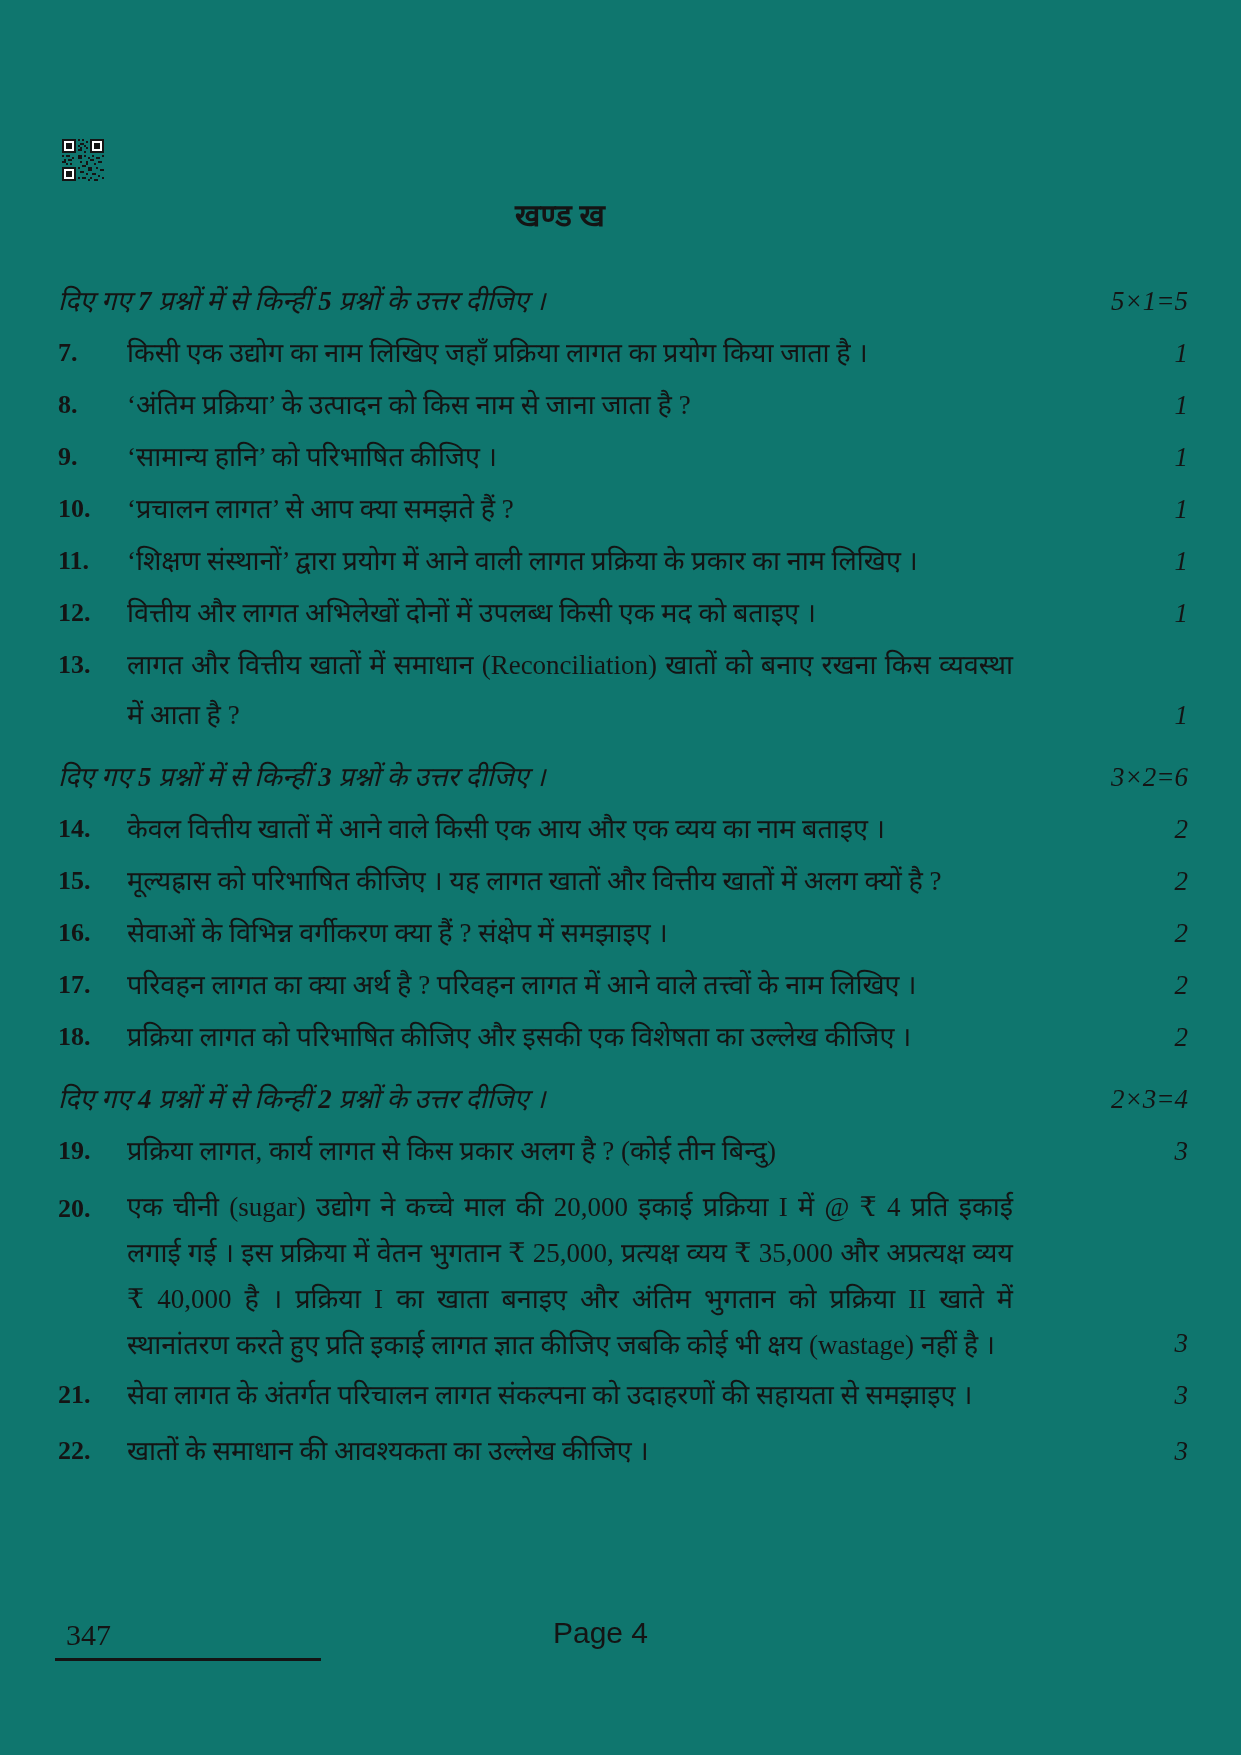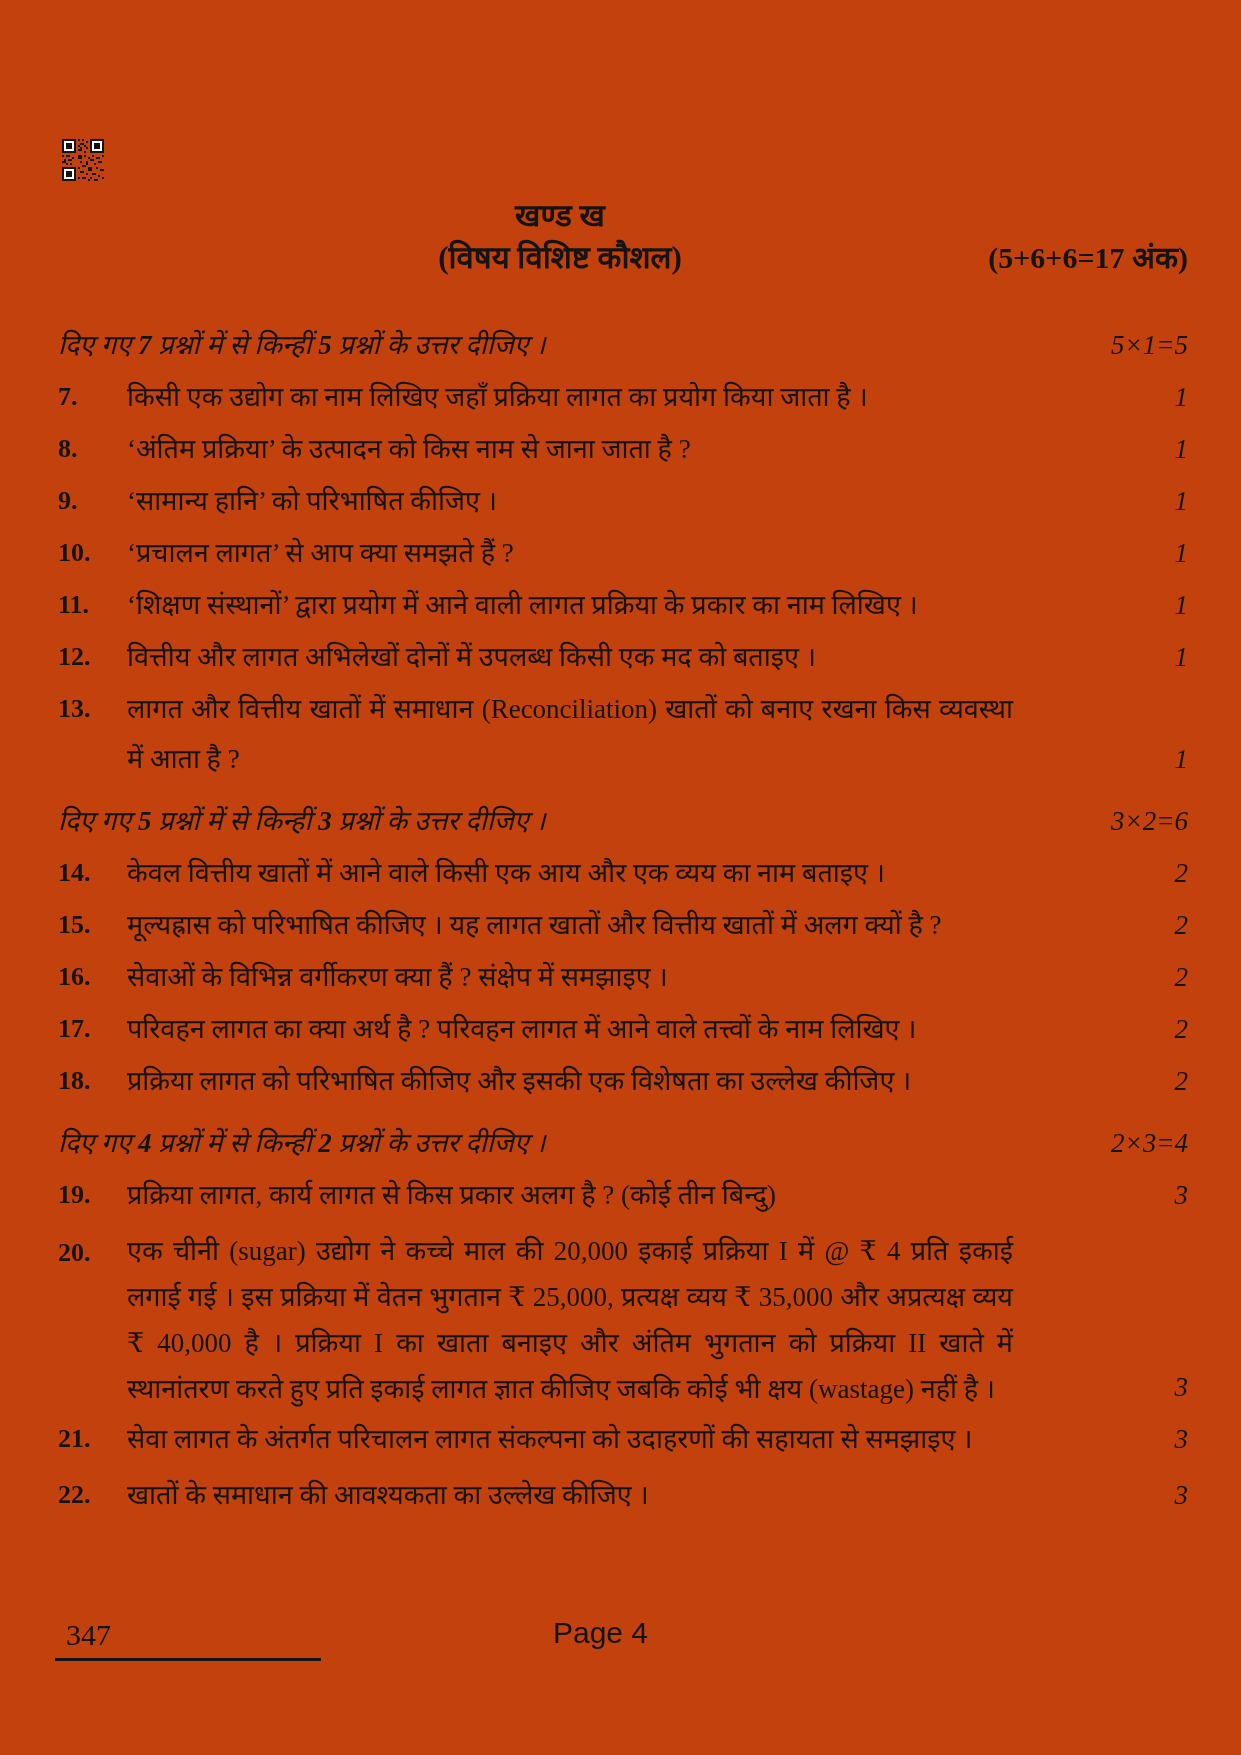--- a/index.html
+++ b/index.html
@@ -1,21 +1,21 @@
 <!DOCTYPE html>
 <html><head>
 <meta charset="utf-8">
 <style>
   * { margin: 0; padding: 0; box-sizing: border-box; }
   html, body { background: #e9e9e9; }
   .sheet {
     position: relative;
     width: 1241px;
     height: 1755px;
-    background: #c2410c;
+    background: #0f766e;
     color: #141414;
     font-family: "Liberation Serif", "DejaVu Serif", serif;
     overflow: hidden;
     margin: 0 auto;
   }
   .qr {
     position: absolute;
     left: 62px;
     top: 137px;
     width: 42px;
@@ -188,24 +188,20 @@
       <rect x="13" y="20" width="1" height="1"></rect>
         <rect x="20" y="19" width="1" height="1"></rect>
     </g>
   </svg>
 
   <div class="content">
 
     <div class="header-title-row">
       <span class="header-title">खण्ड ख</span>
     </div>
-    <div class="header-sub-row">
-      <div class="header-sub">(विषय विशिष्ट कौशल)</div>
-      <div class="header-marks">(5+6+6=17 अंक)</div>
-    </div>
 
     <div class="instr-row first">
       <span class="instr-text"><span>दिए गए </span><b>7</b><span> प्रश्नों में से किन्हीं </span><b>5</b><span> प्रश्नों के उत्तर दीजिए ।</span></span>
       <span class="instr-scheme">5×1=5</span>
     </div>
 
     <div class="q-row">
       <div class="q-num">7.</div>
       <div class="q-text">किसी एक उद्योग का नाम लिखिए जहाँ प्रक्रिया लागत का प्रयोग किया जाता है ।</div>
       <div class="q-marks">1</div>

